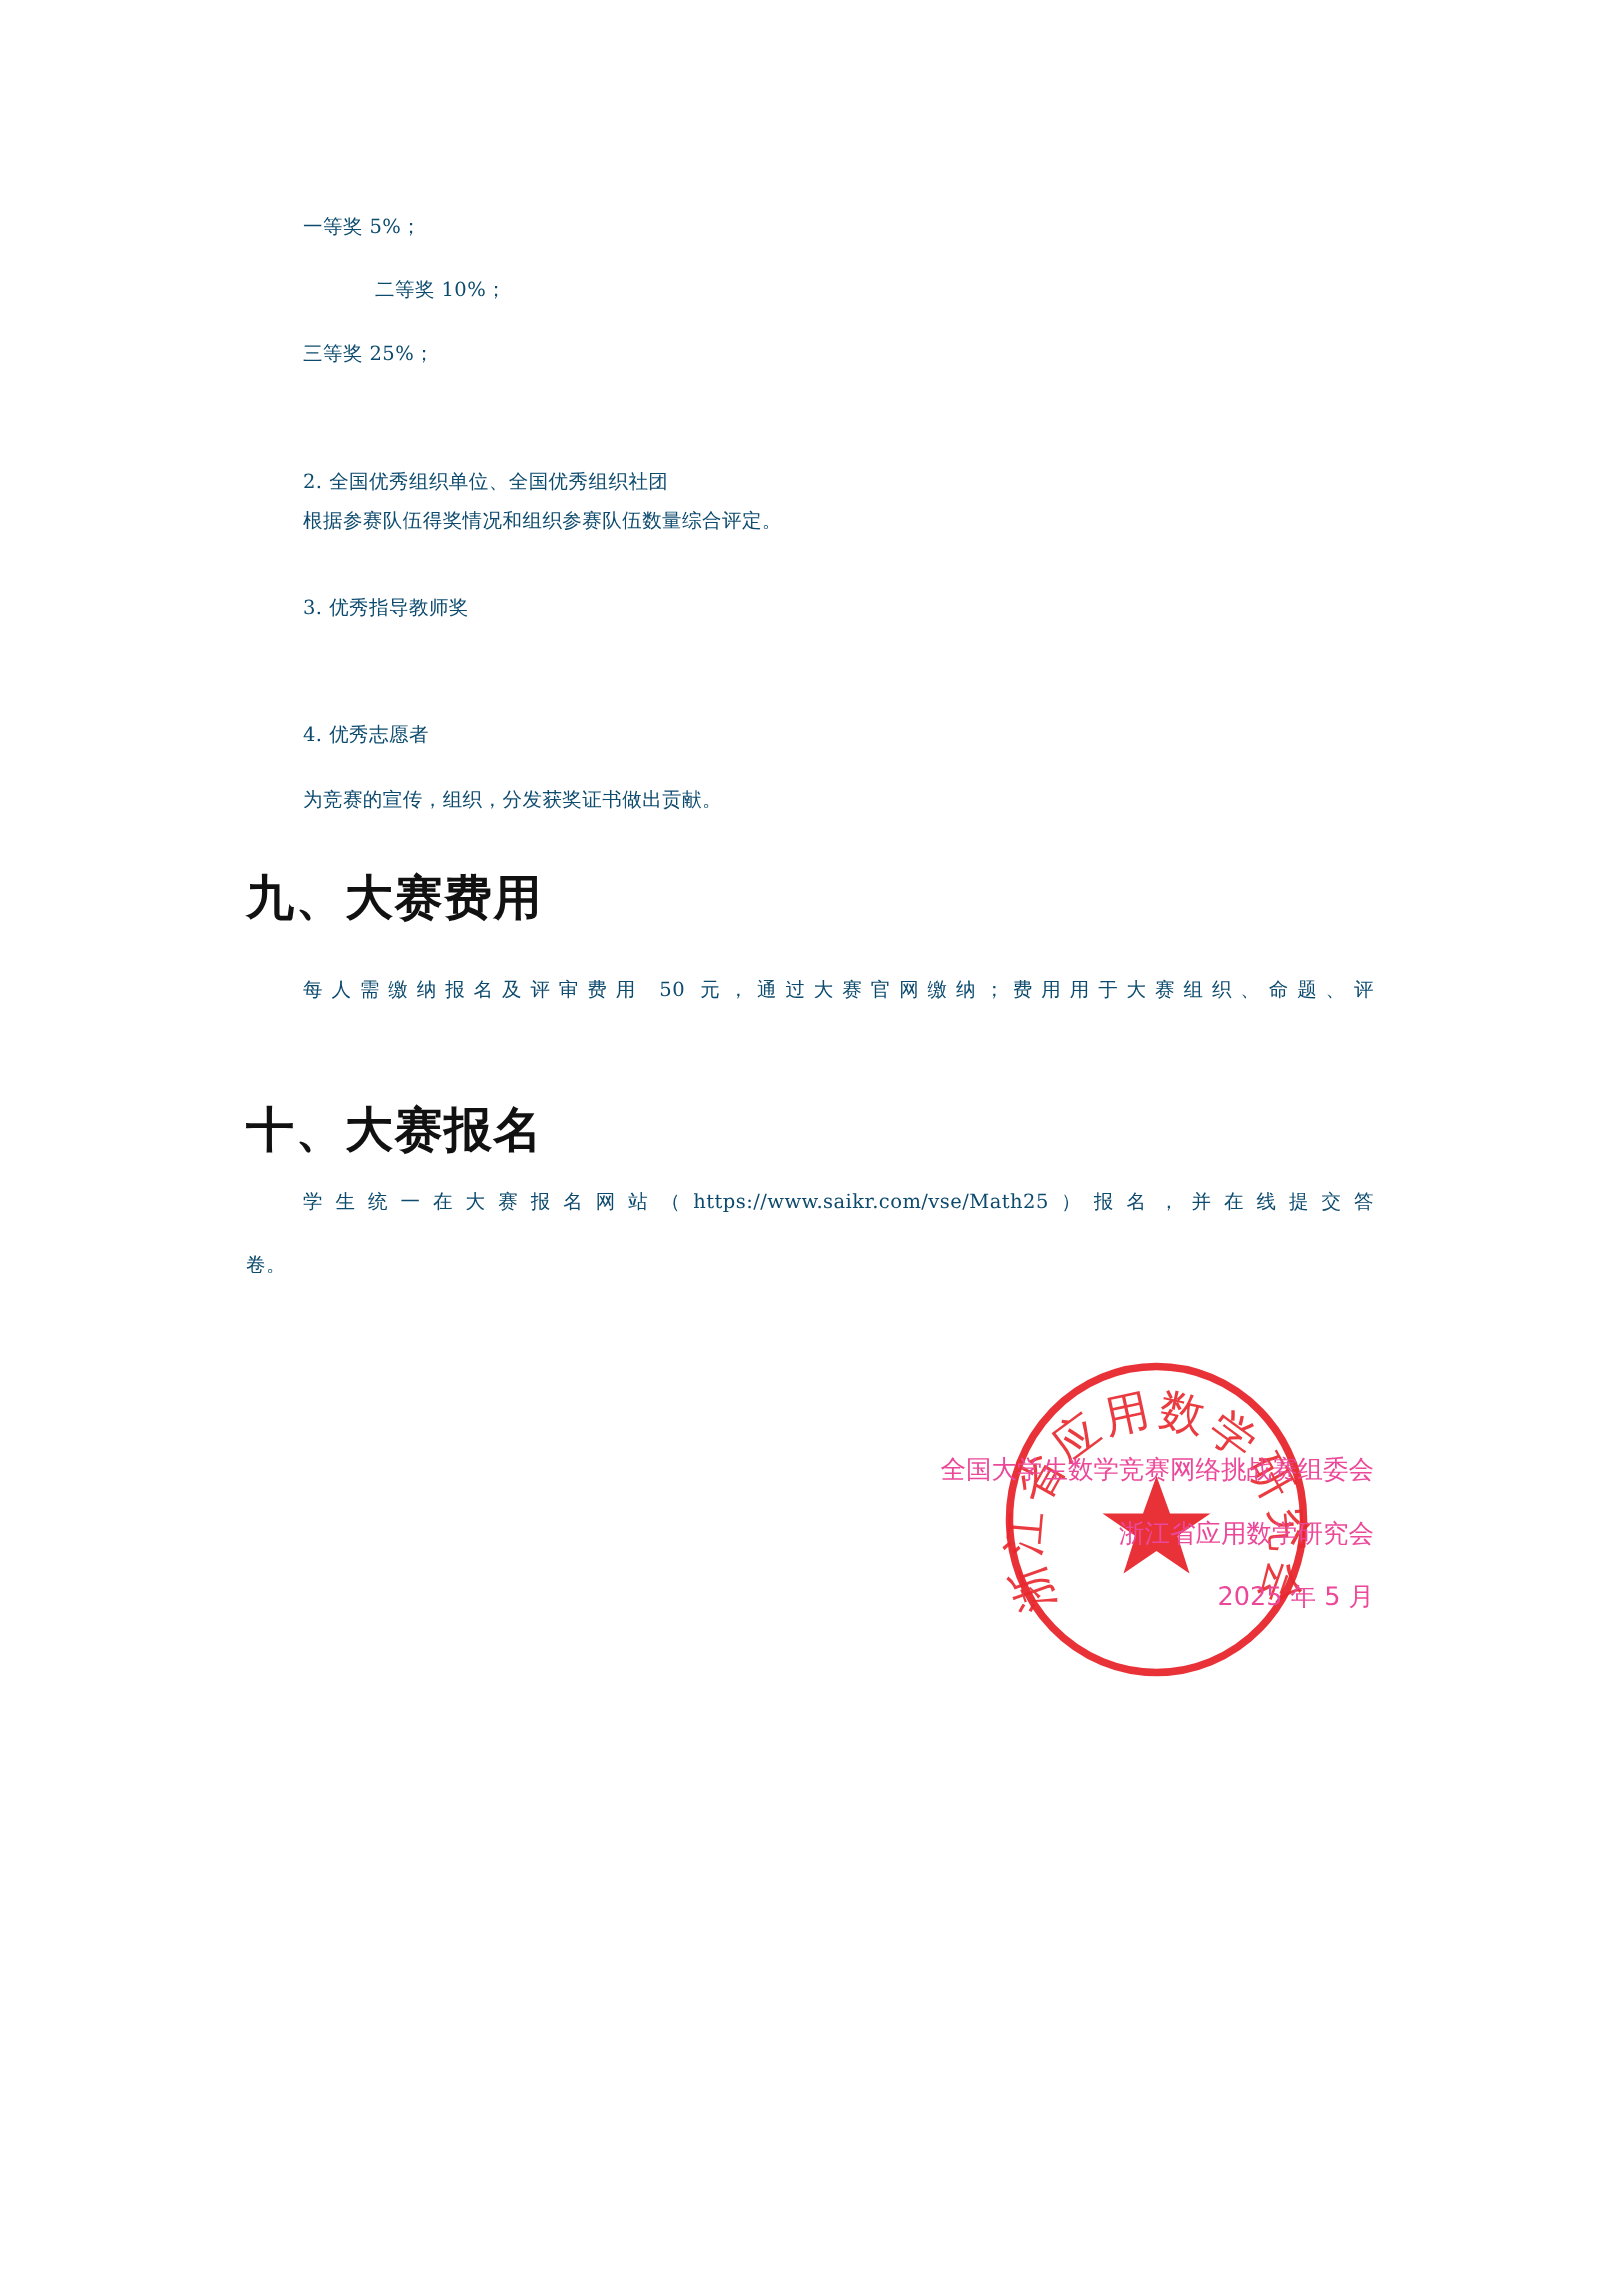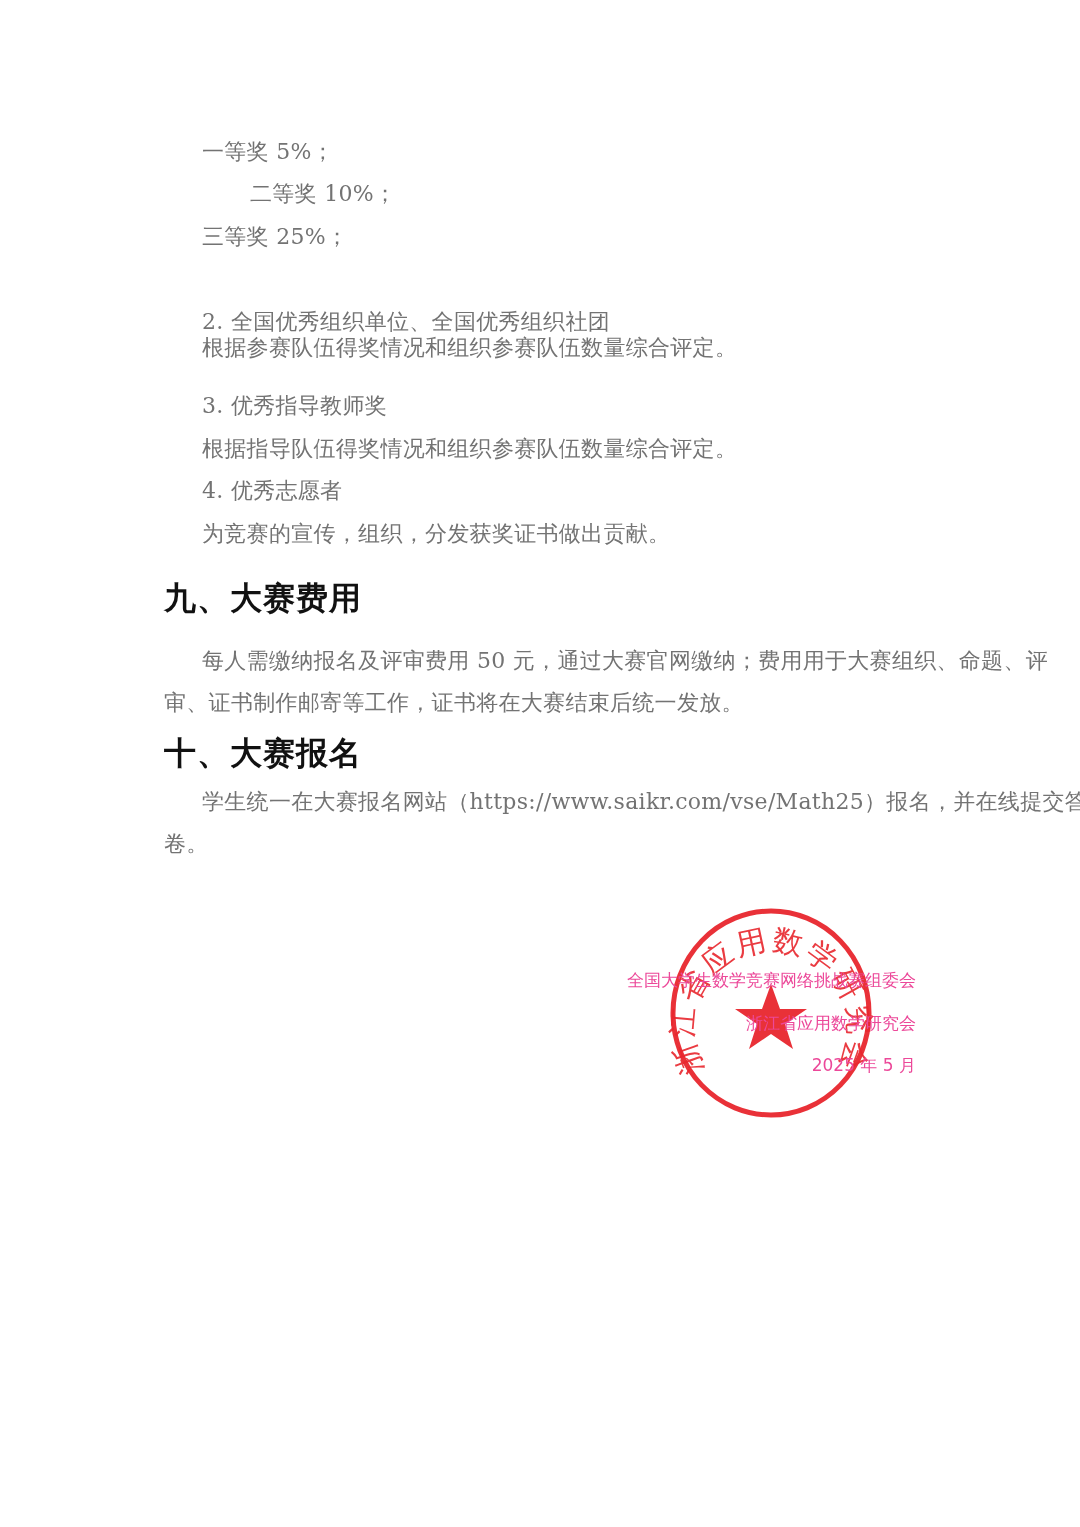--- a/index.html
+++ b/index.html
@@ -1,46 +1,44 @@
 <!DOCTYPE html>
 <html><head>
 <meta charset="utf-8">
 <style>
   html, body { margin: 0; padding: 0; background: #ffffff; }
   body { width: 1080px; height: 1527px; position: relative; overflow: hidden;
          font-family: "DejaVu Serif", "Liberation Serif", serif; color: #3a3a3a; }
   .page { position: absolute; left: 0; top: 0; width: 1080px; height: 1527px; }
-  .line { position: absolute; font-size: 22px; line-height: 24px; white-space: nowrap; color: #737373; letter-spacing: 0.3px; }
+  .line { position: absolute; font-size: 13px; line-height: 24px; white-space: nowrap; color: #0c4a6e; letter-spacing: 0.3px; }
   .indent { left: 202px; }
   .body-left { left: 164px; }
   .heading { position: absolute; left: 164px; font-family: "DejaVu Sans", "Liberation Sans", sans-serif;
              font-size: 32px; font-weight: bold; color: #111111; line-height: 34px; letter-spacing: 1px; }
   .sign { position: absolute; right: 164px; font-family: "DejaVu Sans", "Liberation Sans", sans-serif;
           font-size: 17px; line-height: 24px; color: #ec4899; text-align: right; white-space: nowrap; }
   .stamp { position: absolute; left: 668px; top: 906px; width: 206px; height: 214px; }
 </style>
 </head>
 <body>
 
 <div class="page">
 
   <div class="line indent" style="top:140px;">一等奖 5%；</div>
   <div class="line indent" style="top:182px;margin-left:48px;">二等奖 10%；</div>
   <div class="line indent" style="top:225px;">三等奖 25%；</div>
 
   <div class="line indent" style="top:310px;">2. 全国优秀组织单位、全国优秀组织社团</div>
   <div class="line indent" style="top:336px;">根据参赛队伍得奖情况和组织参赛队伍数量综合评定。</div>
   <div class="line indent" style="top:394px;">3. 优秀指导教师奖</div>
-  <div class="line indent" style="top:437px;">根据指导队伍得奖情况和组织参赛队伍数量综合评定。</div>
   <div class="line indent" style="top:479px;">4. 优秀志愿者</div>
   <div class="line indent" style="top:522px;">为竞赛的宣传，组织，分发获奖证书做出贡献。</div>
 
   <div class="heading" style="top:581px;">九、大赛费用</div>
   <div class="line indent" style="top:649px; width:714px; text-align:justify; text-align-last:justify;">每人需缴纳报名及评审费用 50 元，通过大赛官网缴纳；费用用于大赛组织、命题、评</div>
-  <div class="line body-left" style="top:691px;">审、证书制作邮寄等工作，证书将在大赛结束后统一发放。</div>
 
   <div class="heading" style="top:736px;">十、大赛报名</div>
   <div class="line indent" style="top:790px; width:714px; text-align:justify; text-align-last:justify;">学生统一在大赛报名网站（https://www.saikr.com/vse/Math25）报名，并在线提交答</div>
   <div class="line body-left" style="top:832px;">卷。</div>
 
   <svg class="stamp" viewBox="0 0 206 214">
     <defs>
       <path id="stampArc" d="M 30 150 A 78 78 0 1 1 176 150"></path>
     </defs>
     <ellipse cx="103" cy="107" rx="98" ry="102" fill="none" stroke="#e8262d" stroke-width="5" opacity="0.95"></ellipse>

